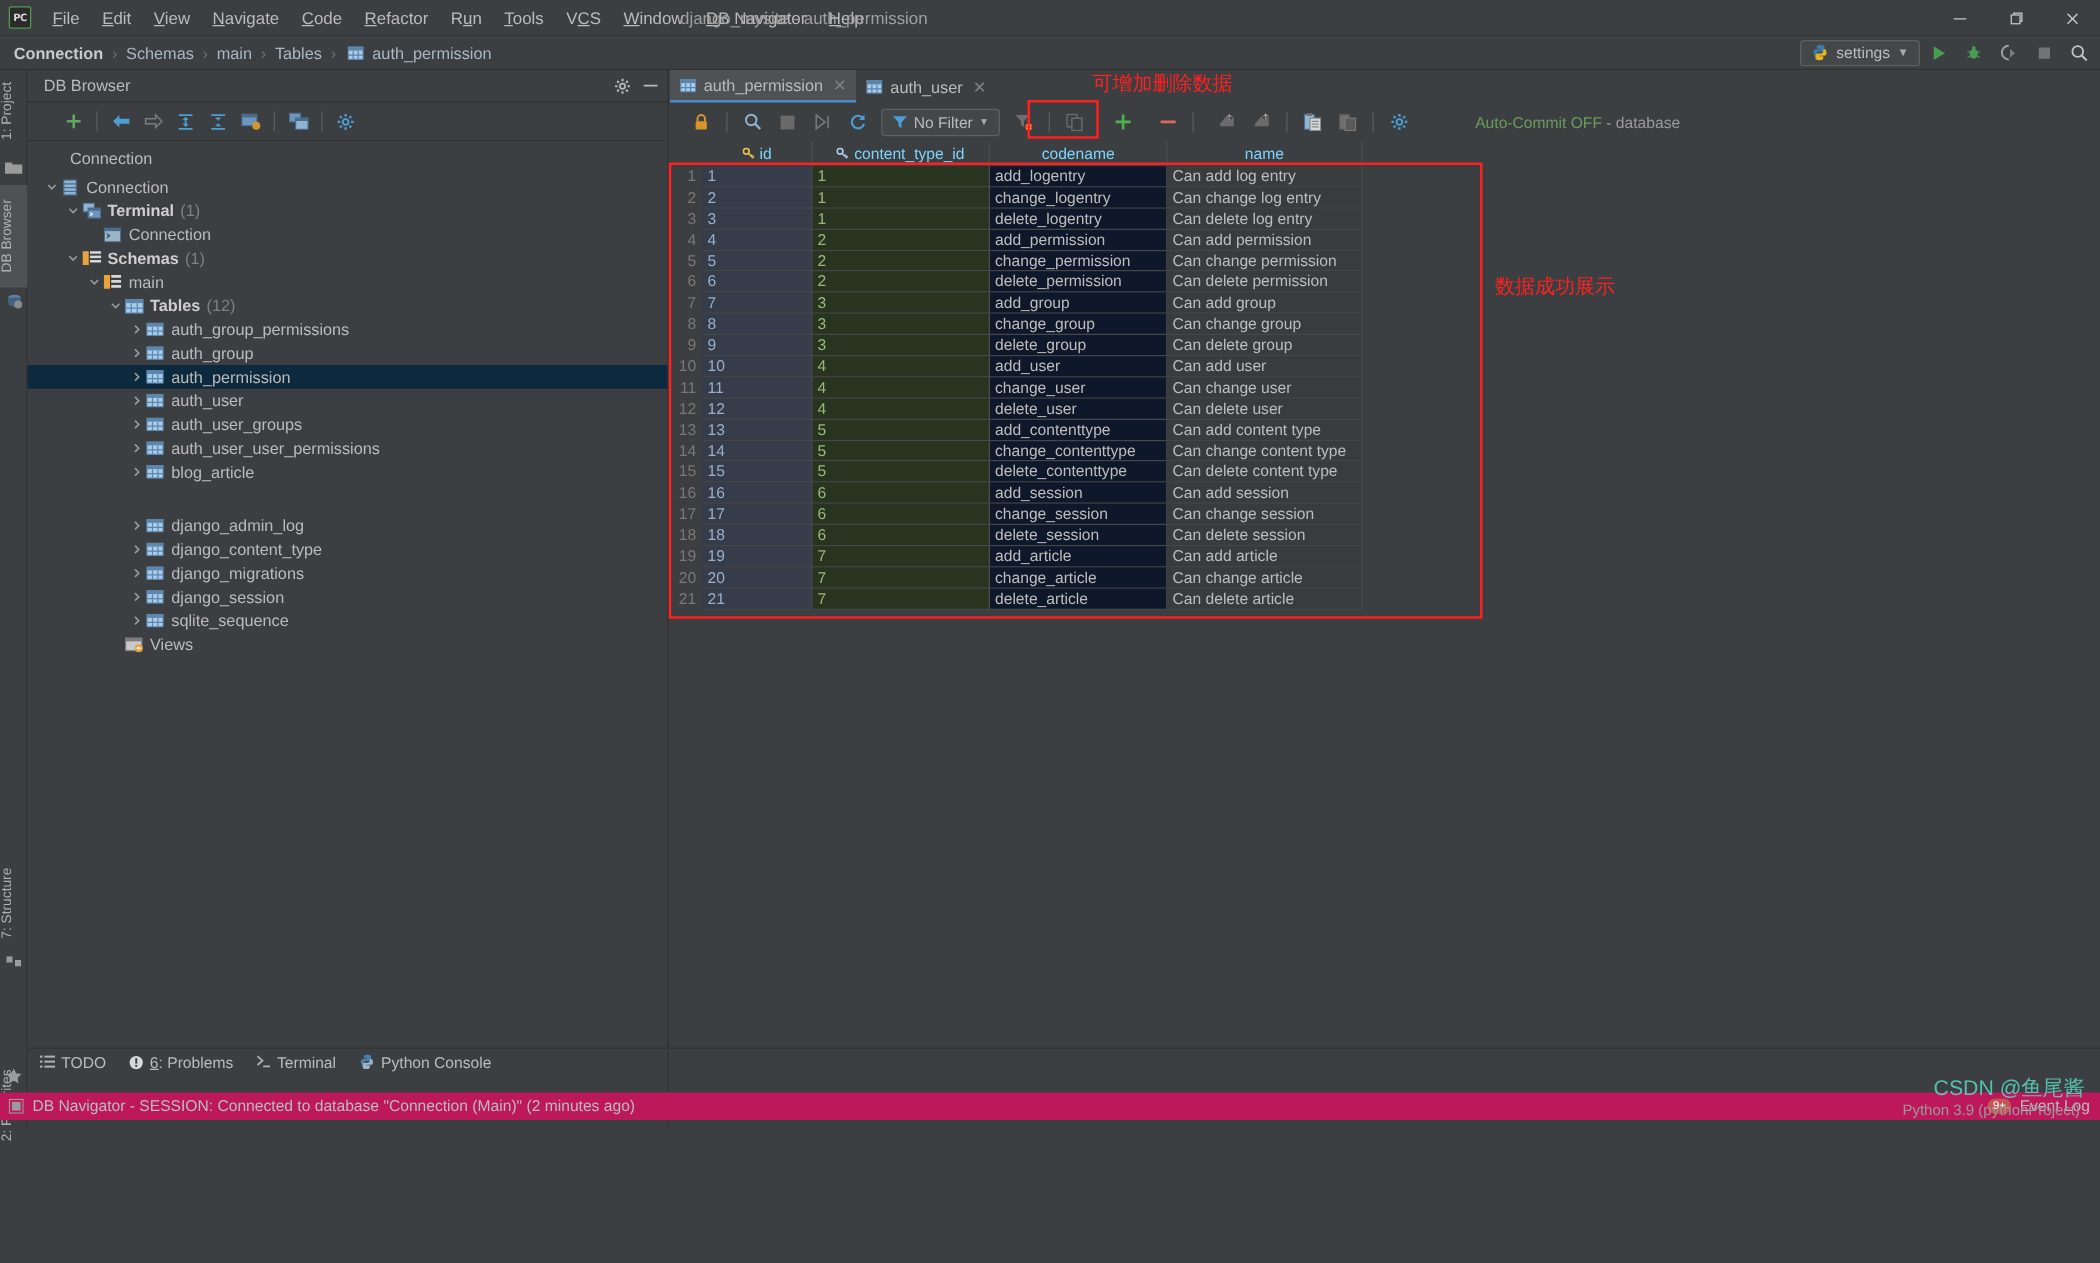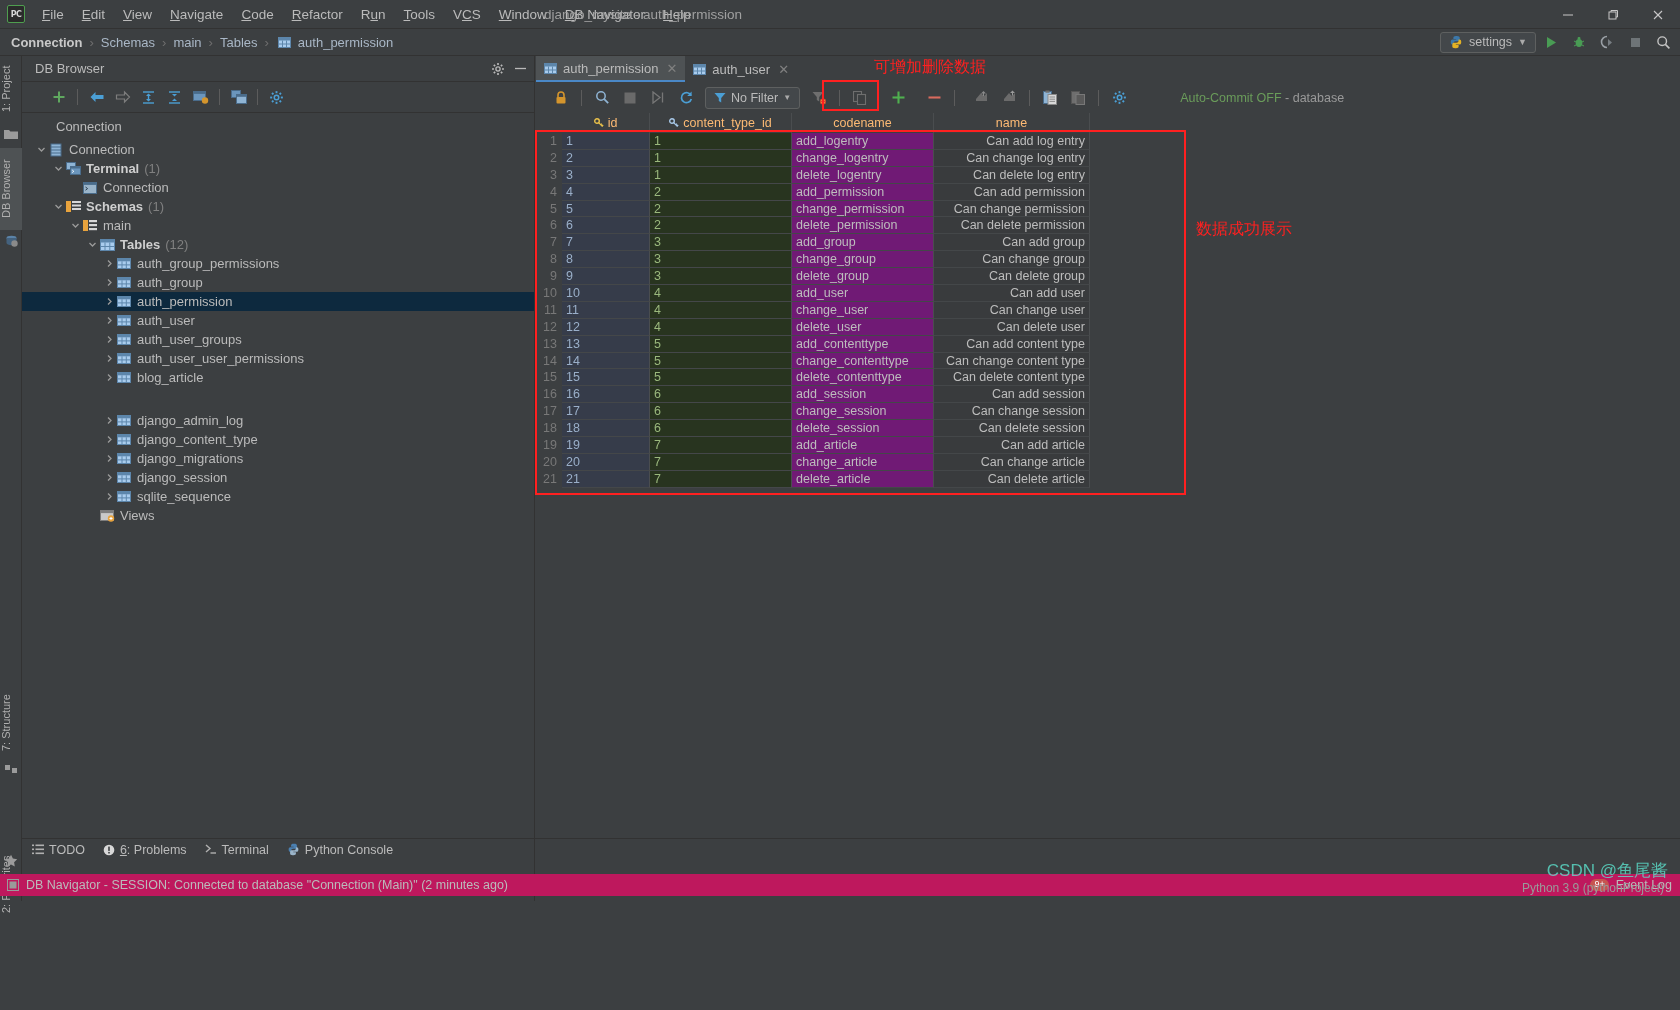--- a/index.html
+++ b/index.html
@@ -129,35 +129,35 @@
     display: flex; align-items: center; gap: 5px; height: 22px; padding: 0 8px;
     border: 1px solid #5e6060; border-radius: 3px; background: #43474a;
     font-size: 12.5px; color: #bbbbbb; margin: 0 4px;
   }
   .autocommit { font-size: 12.5px; margin-left: 46px; color: #6a9c5a; white-space: nowrap; }
   .autocommit span.grey { color: #9a9a9a; }
 
   
   .grid { position: absolute; left: 0; top: 57px; width: 540px; }
   .grow { display: flex; height: 16.9px; font-size: 12.5px; align-items: center; }
-  .ghead { height: 20px; display: flex; align-items: center; font-size: 12.5px; color: #fdba74; }
+  .ghead { height: 20px; display: flex; align-items: center; font-size: 12.5px; color: #7dd3fc; }
   .gh {
     height: 20px; display: flex; align-items: center; justify-content: center; gap: 4px;
     border-right: 1px solid #4a4d4f;
   }
   .c-rn  { width: 26px; flex: none; }
   .c-id  { width: 88px; flex: none; }
   .c-ct  { width: 142px; flex: none; }
   .c-cn  { width: 142px; flex: none; }
-  .c-nm  { width: 156px; flex: none; text-align: right; }
+  .c-nm  { width: 156px; flex: none; }
   .cell { height: 16.9px; line-height: 16.9px; padding: 0 4px; border-right: 1px solid #4a4d4f; border-bottom: 1px solid #444749; overflow: hidden; white-space: nowrap; }
   .cell.rn { text-align: right; color: #787878; border-right: none; padding-right: 5px; background: #3c3f41; border-bottom: none; }
   .cell.id { background: #363c4a; color: #9aafc9; }
   .cell.ct { background: #28341f; color: #9ab87d; }
-  .cell.cn { background: #701a75; color: #bdbdbd; }
+  .cell.cn { background: #0f172a; color: #bdbdbd; }
   .cell.nm { background: #393b3d; color: #bdbdbd; }
 
   .redbox-grid {
     position: absolute; left: 535px; top: 130px; width: 651px; height: 365px;
     border: 2px solid #ff2020; pointer-events: none;
   }
   .redbox-tool {
     position: absolute; left: 822px; top: 80px; width: 57px; height: 31px;
     border: 2px solid #ff2020; pointer-events: none;
   }

